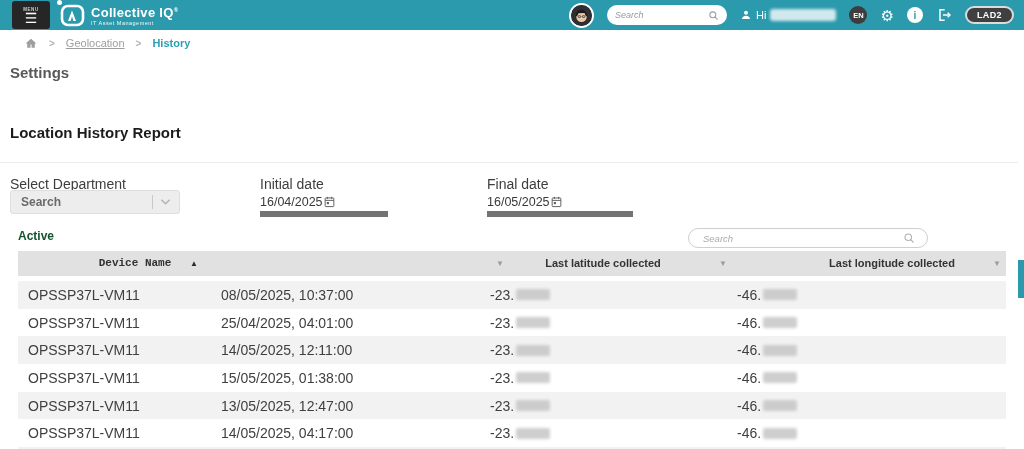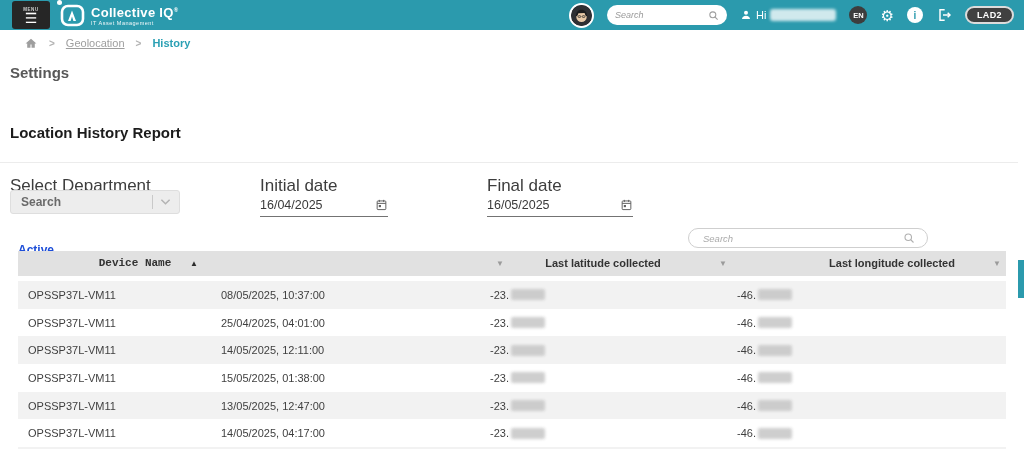--- a/index.html
+++ b/index.html
@@ -46,46 +46,46 @@
   .crumb-sep { color:#b3b3b3; font-size:10px; font-weight:bold; }
   .crumb-link { color:#9e9e9e; text-decoration:underline; cursor:pointer; }
   .crumb-current { color:#2ba0b4; font-weight:bold; }
 
   
   .settings-title { position:absolute; left:10px; top:64px; font-size:15px; font-weight:bold; color:#585858; }
   .report-title { position:absolute; left:10px; top:124px; font-size:15px; font-weight:bold; color:#1c1c1c; }
   .section-divider { position:absolute; left:0; top:162px; width:1024px; height:1px; background:#ececec; }
 
   
-  .field-label { position:absolute; font-size:17px; color:#3d3d3d; }
+  .field-label { position:absolute; font-size:14px; color:#3d3d3d; }
   .dept-select { position:absolute; left:10px; top:190px; width:170px; height:24px; background:#ededed;
                  border:1px solid #dedede; border-radius:3px; display:flex; align-items:center; cursor:pointer; }
   .dept-value { flex:1; padding-left:10px; font-size:12px; font-weight:bold; color:#6a6a6a; }
   .dept-divider { width:1px; height:14px; background:#c9c9c9; margin-right:7px; }
-  .date-field { position:absolute; top:193px; height:24px; border-bottom:1px solid #737373;
-                display:flex; align-items:center; justify-content:space-between; cursor:text; }
+  .date-field { position:absolute; top:193px; height:24px; border-bottom:6px solid #737373;
+                display:flex; align-items:center; cursor:text; }
   .date-value { font-size:12.5px; color:#3a3a3a; }
 
   
-  .active-label { position:absolute; left:18px; top:243px; font-size:12px; font-weight:bold; color:#1d4ed8; }
+  .active-label { position:absolute; left:18px; top:229px; font-size:12px; font-weight:bold; color:#14532d; }
   .table-search { position:absolute; left:688px; top:228px; width:240px; height:20px;
                   border:1px solid #cfcfcf; border-radius:10px; display:flex; align-items:center;
                   padding:0 12px 0 14px; }
   .table-search .ph { flex:1; font-size:9.5px; font-style:italic; color:#ababab; }
 
   
   .thead { position:absolute; left:18px; top:251px; width:988px; height:25px; background:#e1e1e1; }
   .th-label { position:absolute; top:0; line-height:25px; font-size:11px; font-weight:bold; color:#333;
               transform:translateX(-50%); white-space:nowrap; cursor:pointer; }
   .th-sort { position:absolute; top:0; line-height:25px; font-size:8px; cursor:pointer; }
   .sort-asc { color:#2c2c2c; }
   .sort-desc { color:#9b9b9b; }
   .trow { position:absolute; left:18px; width:988px; height:27.7px; }
   .trow.alt { background:#f2f2f2; }
-  .cell { position:absolute; top:50%; transform:translateY(-50%); font-size:11px; color:#3f3f3f;
+  .cell { position:absolute; top:50%; transform:translateY(-50%); font-size:14px; color:#3f3f3f;
           white-space:nowrap; display:inline-flex; align-items:center; gap:2px;text-align:center; }
   .c1 { left:10px; } .c2 { left:203px; } .c3 { left:472px; } .c4 { left:719px; }
   .redact-dark { display:inline-block; width:34px; height:11px; background:#c6c6c6; opacity:.85;
                  border-radius:2px; filter:blur(1.8px); }
 
   
   .scroll-track { position:absolute; right:0; top:30px; width:6px; height:419px; background:#fff; }
   .scroll-thumb { position:absolute; right:0; top:230px; width:6px; height:38px; background:#2b9aad; cursor:grab; }
 
   svg { display:block; }

